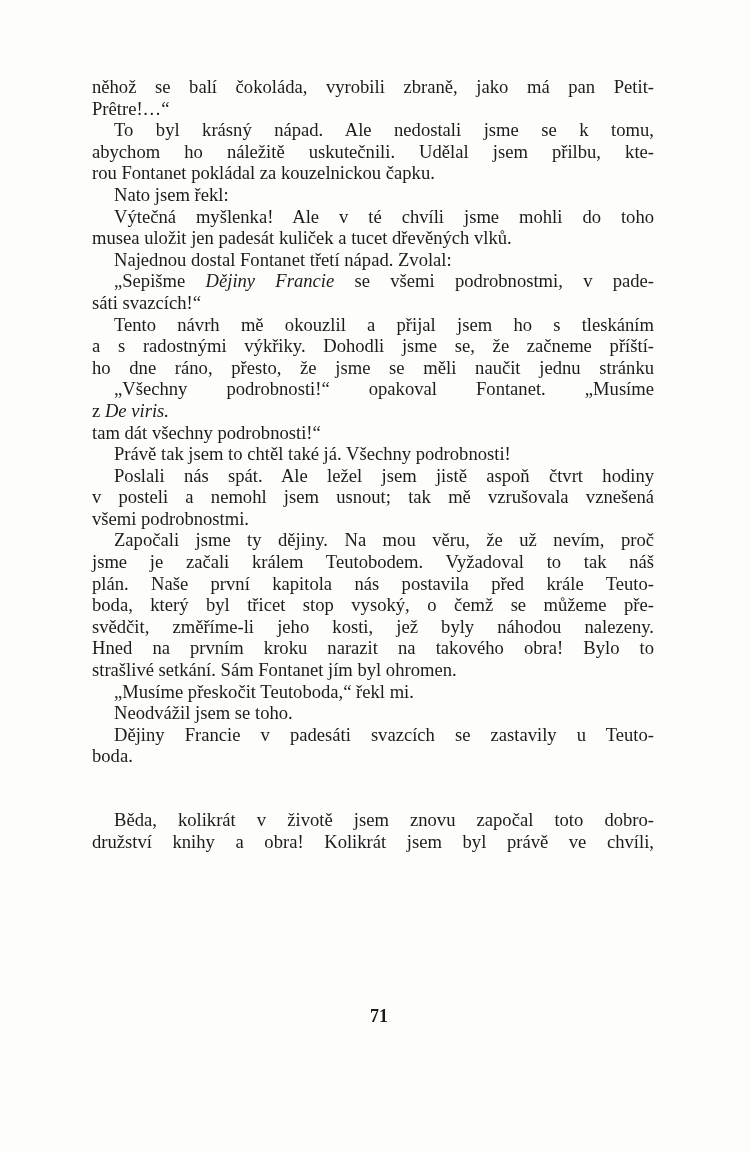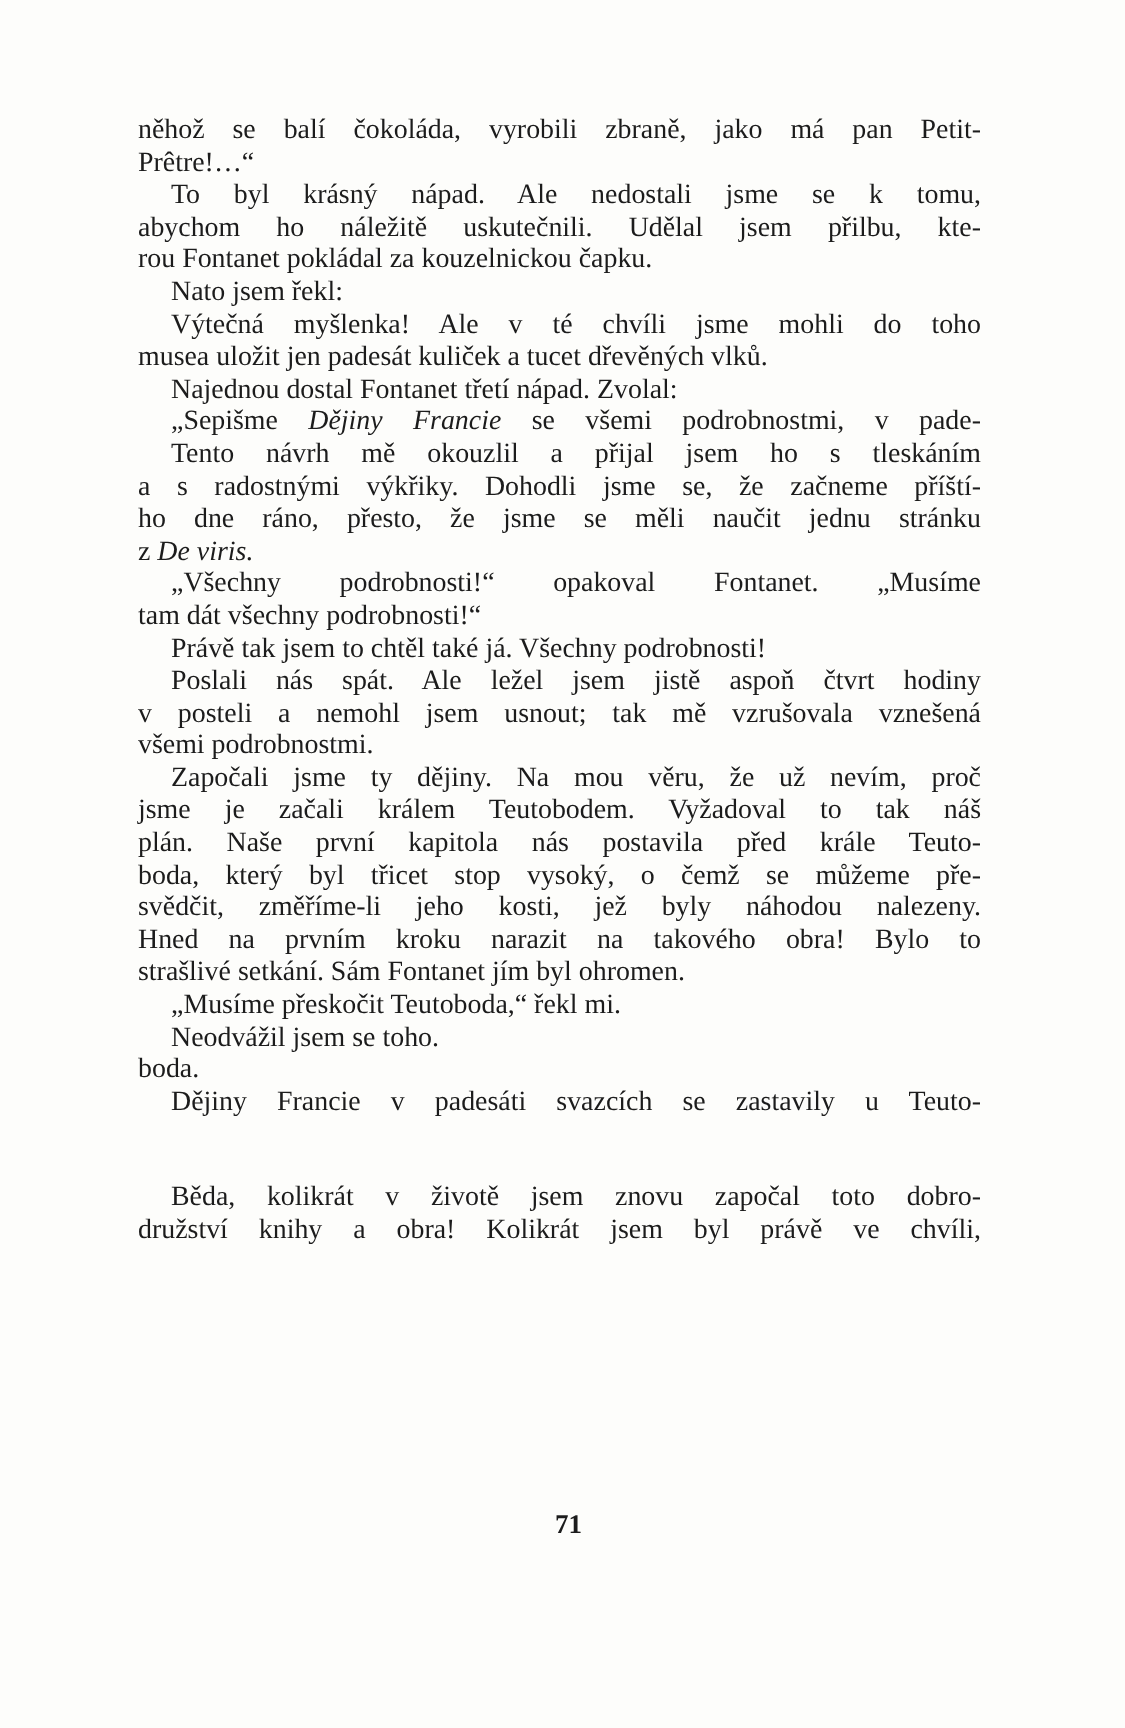--- a/index.html
+++ b/index.html
@@ -45,38 +45,39 @@
     <div class="line">něhož se balí čokoláda, vyrobili zbraně, jako má pan Petit-</div>
     <div class="line last">Prêtre!…“</div>
     <div class="line indent">To byl krásný nápad. Ale nedostali jsme se k tomu,</div>
     <div class="line">abychom ho náležitě uskutečnili. Udělal jsem přilbu, kte-</div>
     <div class="line last">rou Fontanet pokládal za kouzelnickou čapku.</div>
     <div class="line indent last">Nato jsem řekl:</div>
     <div class="line indent">Výtečná myšlenka! Ale v té chvíli jsme mohli do toho</div>
     <div class="line last">musea uložit jen padesát kuliček a tucet dřevěných vlků.</div>
     <div class="line indent last">Najednou dostal Fontanet třetí nápad. Zvolal:</div>
     <div class="line indent"><span>„Sepišme </span><i>Dějiny Francie</i><span> se všemi podrobnostmi, v pade-</span></div>
+    <div class="line last">sáti svazcích!“</div>
     <div class="line indent">Tento návrh mě okouzlil a přijal jsem ho s tleskáním</div>
     <div class="line">a s radostnými výkřiky. Dohodli jsme se, že začneme příští-</div>
     <div class="line">ho dne ráno, přesto, že jsme se měli naučit jednu stránku</div>
+    <div class="line indent">„Všechny podrobnosti!“ opakoval Fontanet. „Musíme</div>
     <div class="line last"><span>z </span><i>De viris.</i><span></span></div>
-    <div class="line indent">„Všechny podrobnosti!“ opakoval Fontanet. „Musíme</div>
     <div class="line last">tam dát všechny podrobnosti!“</div>
     <div class="line indent last">Právě tak jsem to chtěl také já. Všechny podrobnosti!</div>
     <div class="line indent">Poslali nás spát. Ale ležel jsem jistě aspoň čtvrt hodiny</div>
     <div class="line">v posteli a nemohl jsem usnout; tak mě vzrušovala vznešená</div>
     <div class="line last">všemi podrobnostmi.</div>
     <div class="line indent">Započali jsme ty dějiny. Na mou věru, že už nevím, proč</div>
     <div class="line">jsme je začali králem Teutobodem. Vyžadoval to tak náš</div>
     <div class="line">plán. Naše první kapitola nás postavila před krále Teuto-</div>
     <div class="line">boda, který byl třicet stop vysoký, o čemž se můžeme pře-</div>
     <div class="line">svědčit, změříme-li jeho kosti, jež byly náhodou nalezeny.</div>
     <div class="line">Hned na prvním kroku narazit na takového obra! Bylo to</div>
     <div class="line last">strašlivé setkání. Sám Fontanet jím byl ohromen.</div>
     <div class="line indent last">„Musíme přeskočit Teutoboda,“ řekl mi.</div>
     <div class="line indent last">Neodvážil jsem se toho.</div>
+    <div class="line indent">Dějiny Francie v padesáti svazcích se zastavily u Teuto-</div>
     <div class="line last">boda.</div>
-    <div class="line indent">Dějiny Francie v padesáti svazcích se zastavily u Teuto-</div>
     <div class="gap"></div>
     <div class="line indent">Běda, kolikrát v životě jsem znovu započal toto dobro-</div>
     <div class="line">družství knihy a obra! Kolikrát jsem byl právě ve chvíli,</div>
   </div>
 <div class="folio">71</div>
 
 </body></html>

